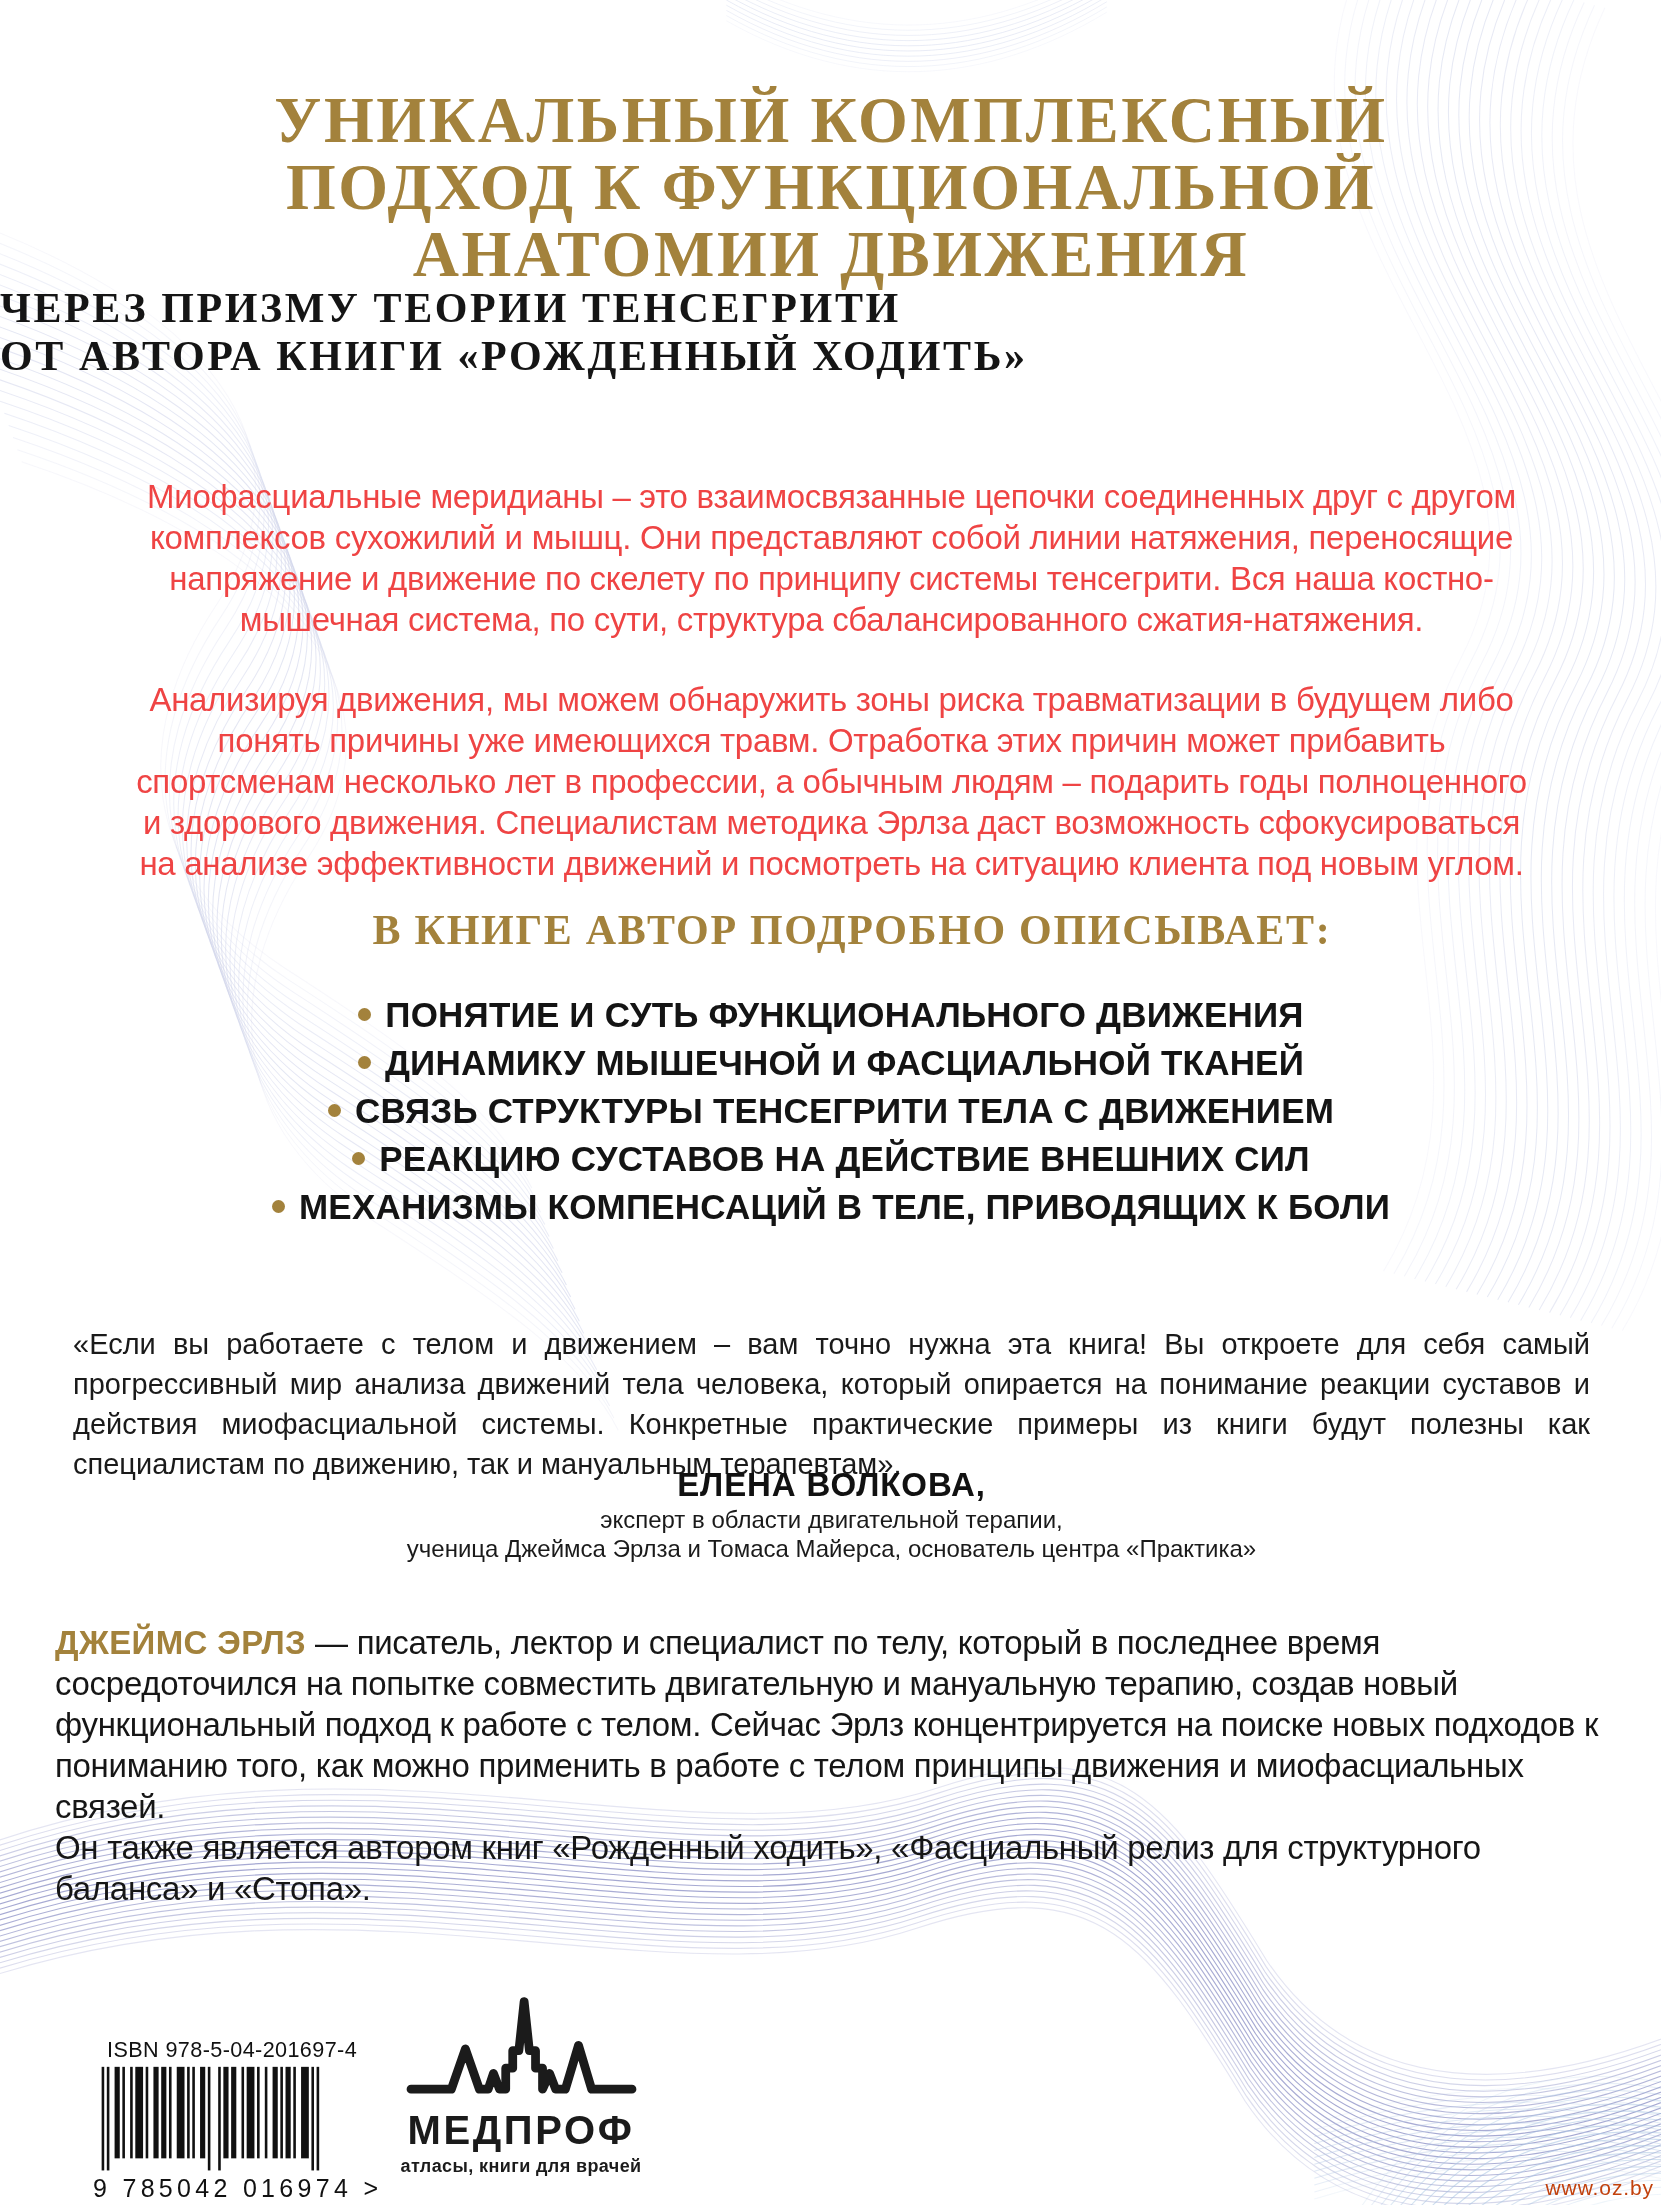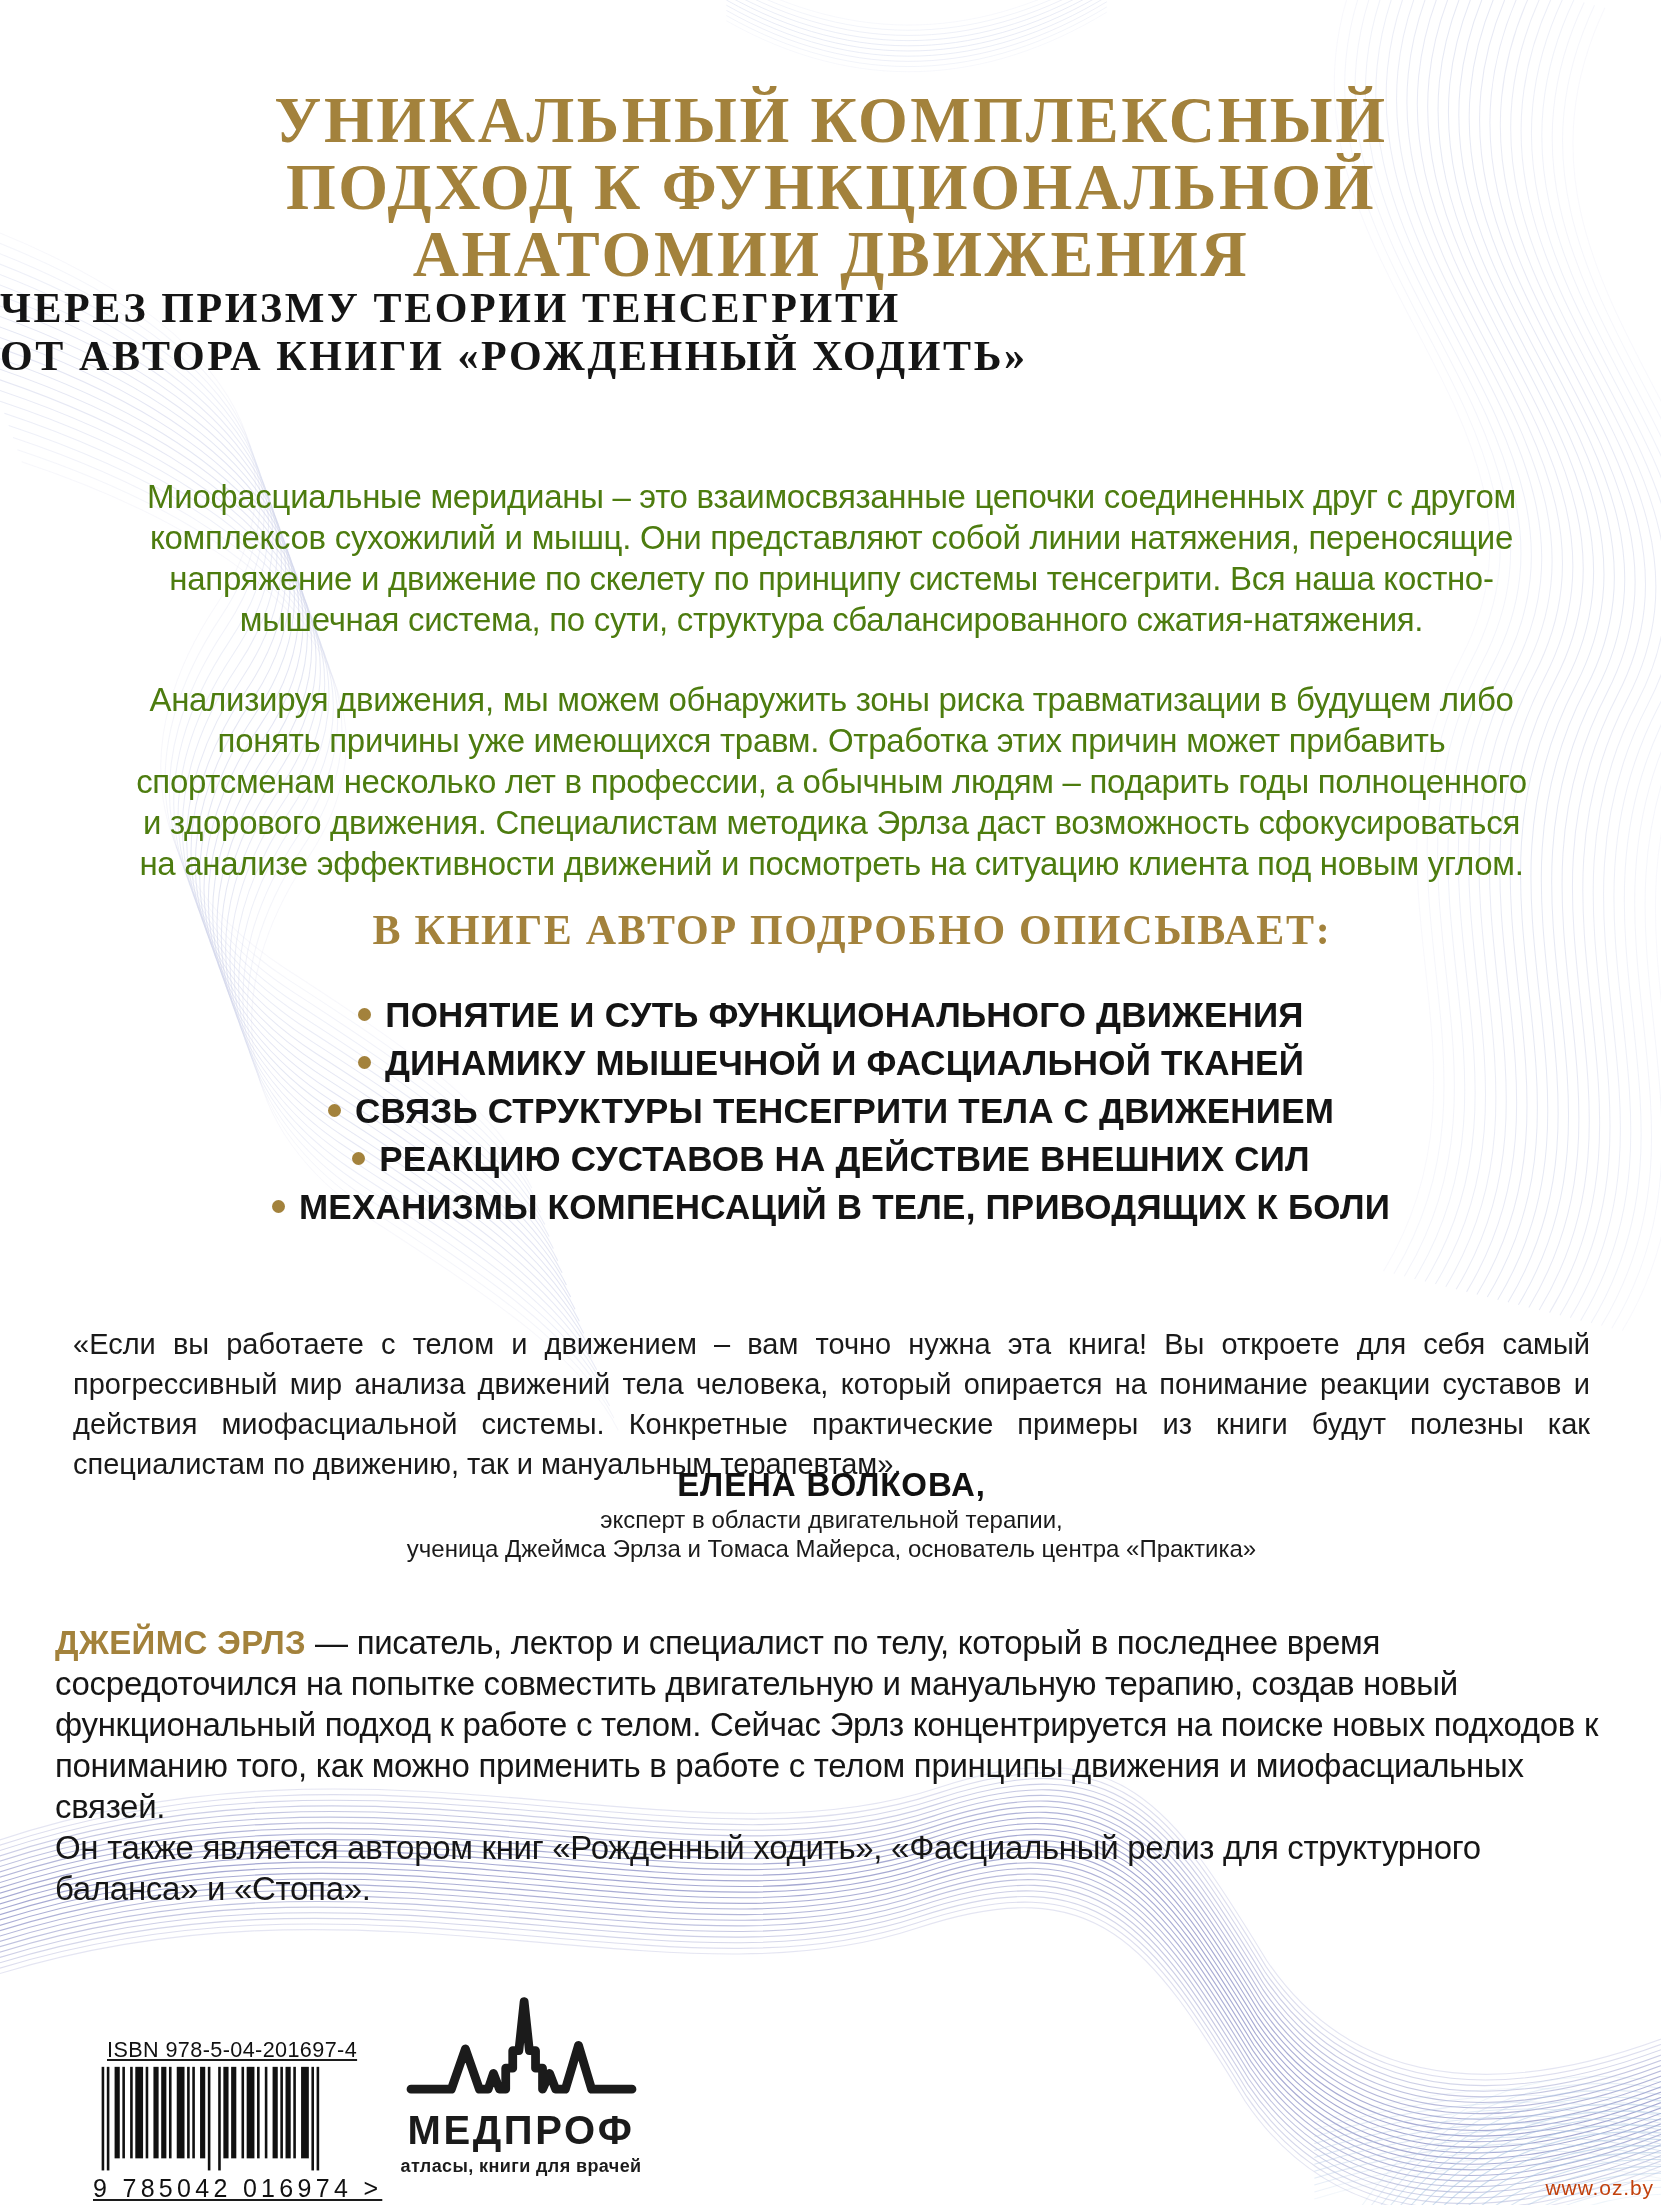--- a/index.html
+++ b/index.html
@@ -36,21 +36,21 @@
     font-size:42px;line-height:48px;
     letter-spacing:2.6px;
     color:#151515;
   }
 
   .intro-1,.intro-2{
     position:absolute;left:130px;width:1403px;
     text-align:center;
     font-size:33px;line-height:41px;
     letter-spacing:-0.3px;
-    color:#4d7c0f;
+    color:#ef4444;
   }
   .intro-1{top:443px;}
   .intro-2{top:646px;}
 
   .section-heading{
     position:absolute;top:906px;left:0;right:0;
     text-align:center;
     font-family:"Liberation Serif","DejaVu Serif",serif;
     font-weight:700;
     font-size:42px;line-height:48px;
@@ -97,21 +97,21 @@
   .bio-block{
     position:absolute;top:1622px;left:55px;width:1551px;
     font-size:33px;line-height:41px;
     letter-spacing:-0.3px;
     color:#161616;text-align:left;
   }
   .bio-name{color:#A3823C;font-weight:700;letter-spacing:0.4px;}
   .bio-more{margin-top:0;}
 
   .barcode-block{
-    position:absolute;left:93px;top:2037px;width:277px;text-decoration:underline;
+    position:absolute;left:93px;top:2037px;width:277px;
   }
   .isbn-label{
     font-size:21.6px;line-height:26px;color:#111;
     margin-left:14px;letter-spacing:0.4px;
   }
   .barcode-svg{display:block;margin-top:1.7px;}
   .barcode-digits{
     font-size:25px;letter-spacing:4.3px;color:#111;
     margin-top:0;white-space:nowrap;
   }

